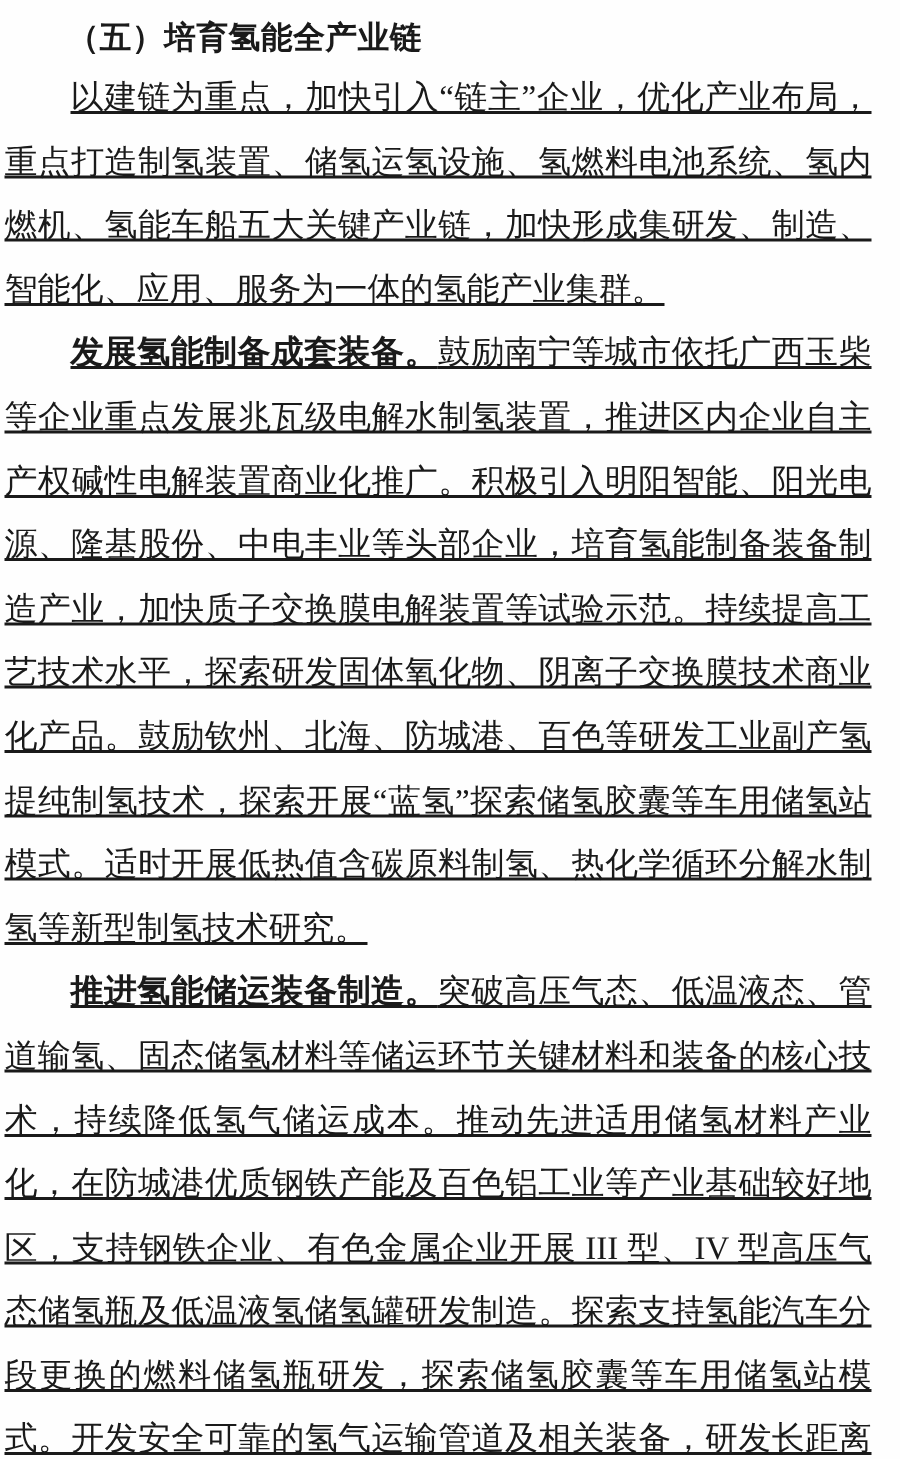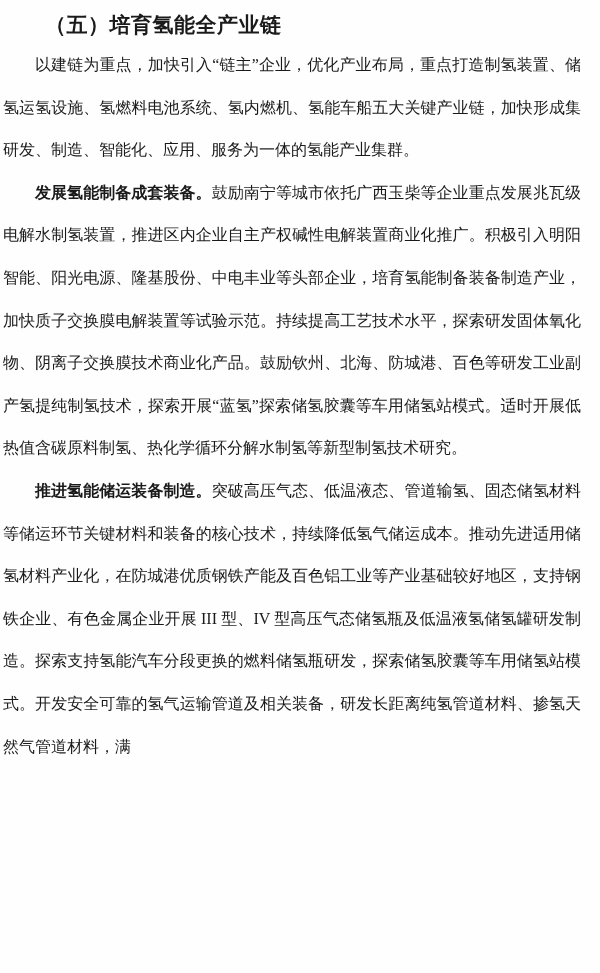--- a/index.html
+++ b/index.html
@@ -21,25 +21,26 @@
   .heading {
     margin: 0;
     font-size: 21px;
     font-weight: 700;
     line-height: 38px;
     text-indent: 2em;
     letter-spacing: 0.5px;
   }
   .para {
     margin: 0;
-    font-size: 16px;
+    font-size: 22px;
     line-height: 42.6px;
     text-indent: 2em;
     text-align: justify;
     text-justify: inter-ideograph;
+    text-decoration: underline;
   }
   .para .lead {
     font-weight: 700;
   }
   .page-number {
     position: absolute;
     top: 1003px;
     right: 12px;
     font-size: 20px;
     line-height: 26px;

